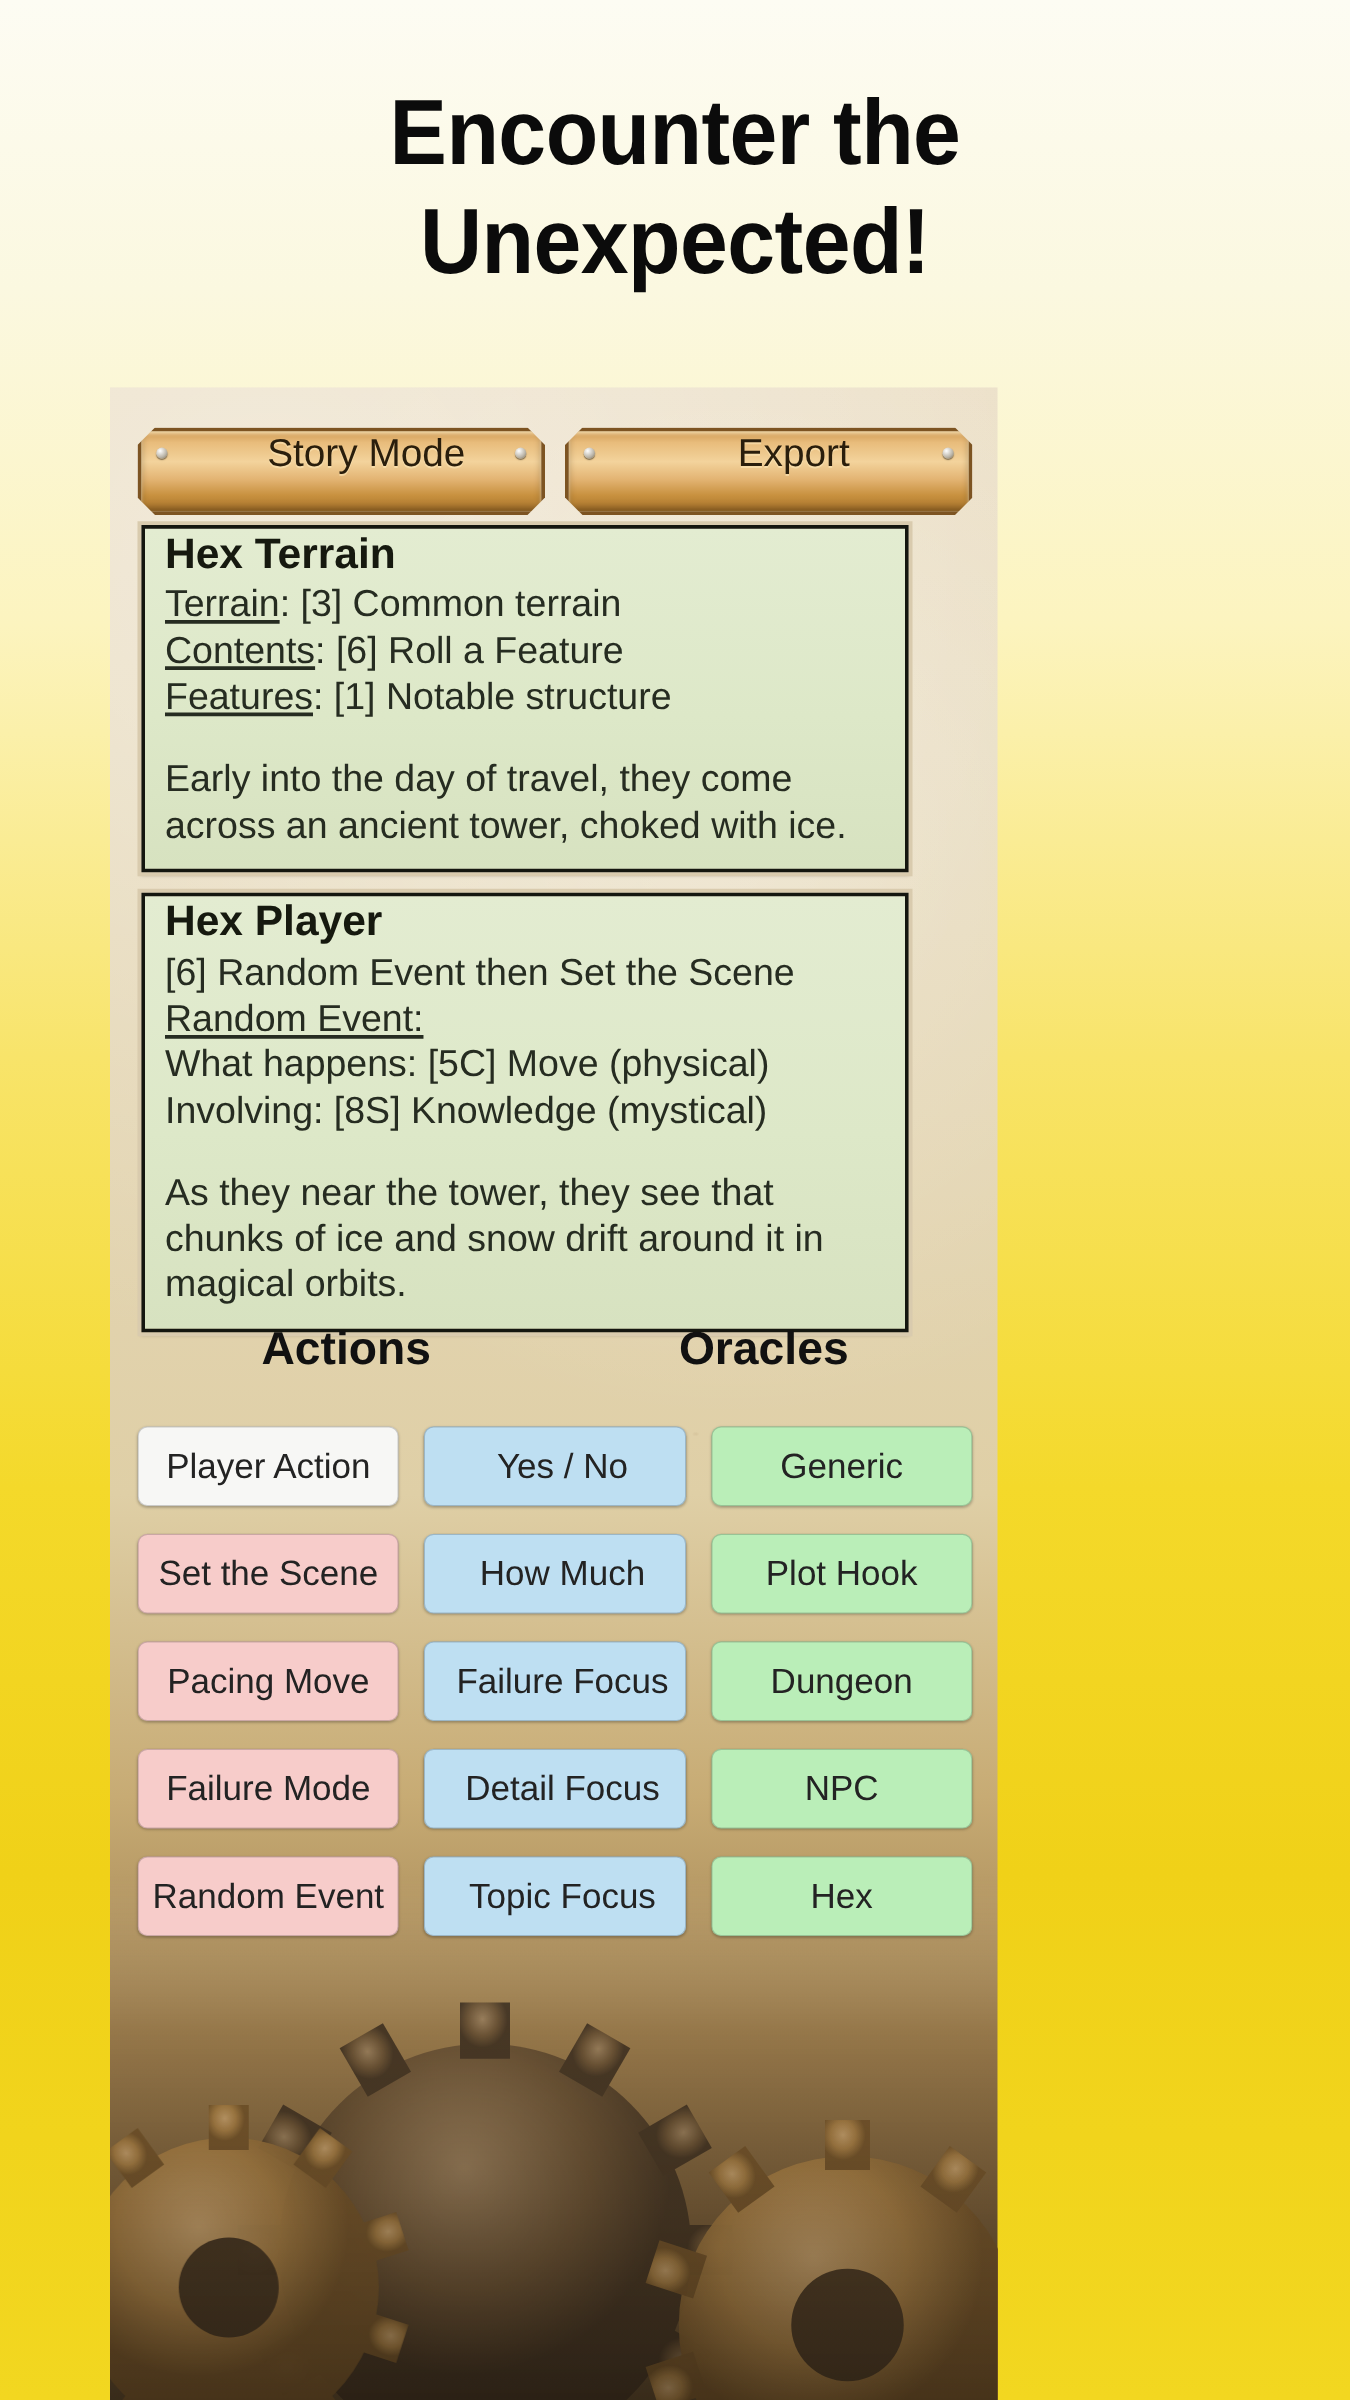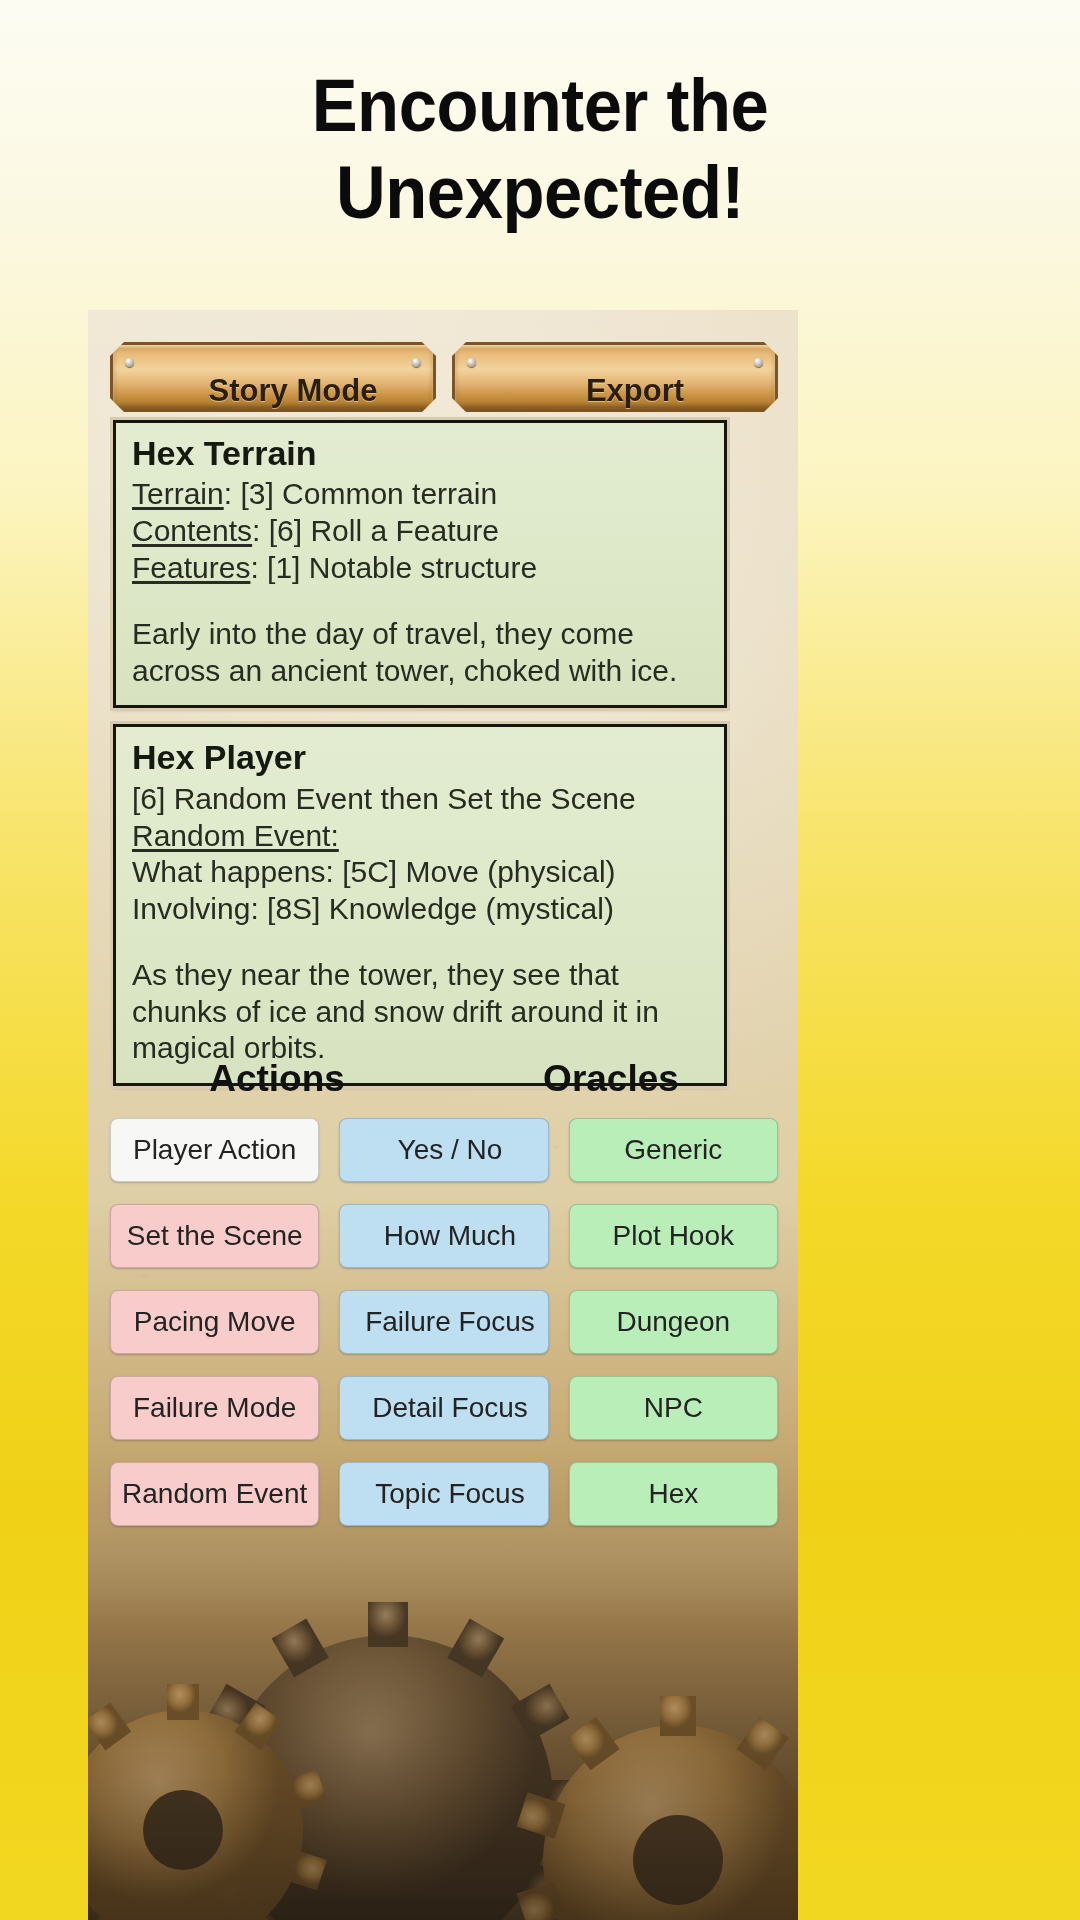--- a/index.html
+++ b/index.html
@@ -49,54 +49,54 @@
   .gears{position:absolute;left:0;bottom:0;width:710px;height:420px;overflow:hidden;pointer-events:none;}
 
   
   .topbar{position:absolute;left:22px;top:32px;width:668px;height:64px;display:flex;gap:16px;}
   .metal{
     flex:1;position:relative;height:64px;
     background:linear-gradient(180deg,#cf9a54 0%,#e8bc7b 14%,#f3d39c 38%,#e3b473 60%,#c8913f 80%,#a9752c 100%);
     border:3px solid #7d5422;
     box-shadow:inset 0 2px 3px rgba(255,240,200,.75), inset 0 -3px 5px rgba(80,50,15,.5), 0 3px 4px rgba(0,0,0,.35);
     clip-path:polygon(14px 0,calc(100% - 14px) 0,100% 14px,100% calc(100% - 14px),calc(100% - 14px) 100%,14px 100%,0 calc(100% - 14px),0 14px);
-    display:flex;align-items:flex-end;justify-content:center;
-    color:#2a1e0c;font-size:31px;font-weight:bold;
+    display:flex;align-items:flex-start;justify-content:center;
+    color:#2a1e0c;font-size:31px;font-weight:normal;
     text-shadow:0 1px 0 rgba(255,235,190,.55);
     overflow:hidden;
     padding-left:40px;
   }
   .metal .rivet{position:absolute;width:9px;height:9px;border-radius:50%;top:13px;
     background:radial-gradient(circle at 35% 30%,#fff,#b9b3a6 60%,#6e6658);
     box-shadow:0 1px 1px rgba(0,0,0,.5);}
   .metal .rivet.l{left:12px;} .metal .rivet.r{right:12px;}
 
   
   .logwrap{position:absolute;left:22px;top:110px;width:668px;height:620px;}
   .card{
     position:relative;width:614px;margin:0 0 16px 3px;
     background:linear-gradient(180deg,#e3ecd1 0%,#dde8c8 55%,#d7e2c0 100%);
     border:3px solid #14160f;
     outline:3px solid #d9cbae;
     box-shadow:0 2px 3px rgba(0,0,0,.3);
-    padding:10px 16px 16px 16px;box-sizing:border-box;
+    padding:0 16px 16px 16px;box-sizing:border-box;
     color:#1d231b;
   }
   .card h2{margin:0 0 2px 0;font-size:34px;font-weight:bold;line-height:1.22;color:#16190f;}
   .card p{margin:0;font-size:30px;line-height:1.22;color:#262c21;}
   .card p.gap{margin-top:30px;}
   .lbl{text-decoration:underline;text-underline-offset:3px;}
   .b{font-weight:normal;}
 
   
   .cols{position:absolute;left:22px;top:748px;width:668px;display:flex;}
   .cols > div{flex:1;text-align:center;font-size:37px;font-weight:bold;color:#111;}
 
   
-  .grid{position:absolute;left:22px;top:808px;width:668px;display:flex;gap:20px;}
+  .grid{position:absolute;left:22px;top:831px;width:668px;display:flex;gap:20px;}
   .col{flex:1;display:flex;flex-direction:column;gap:22px;}
   .gb{
     height:64px;border-radius:8px;border:1px solid rgba(0,0,0,.18);
     display:flex;align-items:center;justify-content:center;
     font-size:28px;color:#232323;box-shadow:0 1px 2px rgba(0,0,0,.22);
     box-sizing:border-box;
   }
   .gb.white{background:#f7f7f5;}
   .gb.pink{background:#f7ccca;}
   .gb.blue{background:#bedff2;padding-left:12px;}

